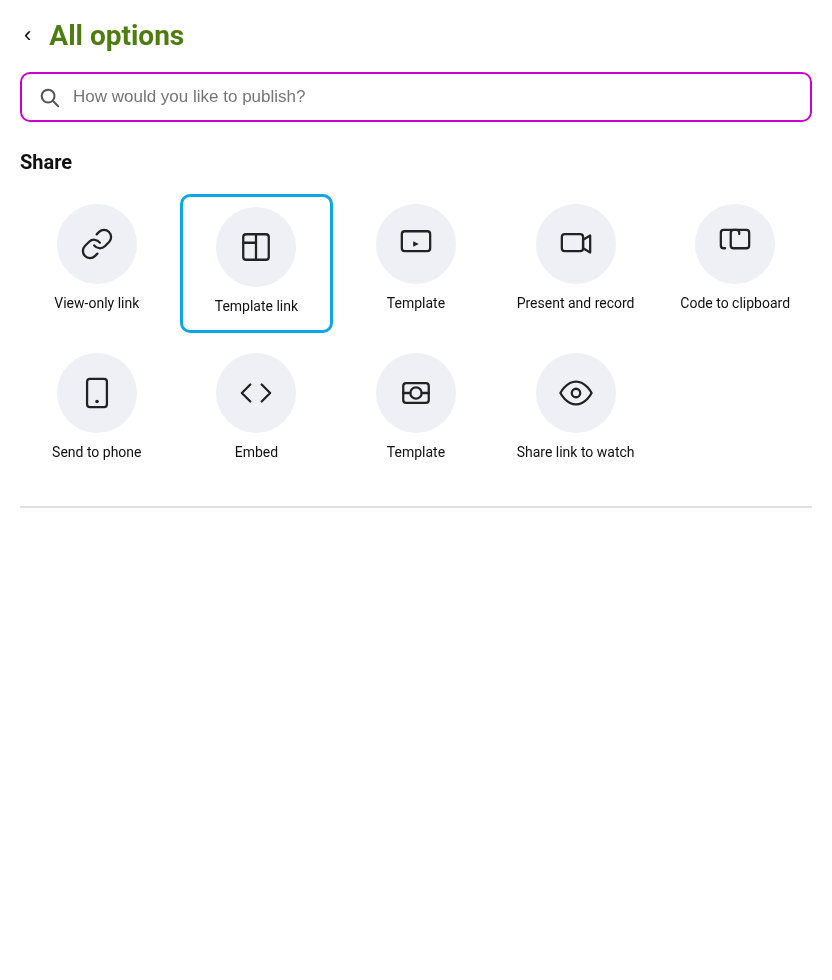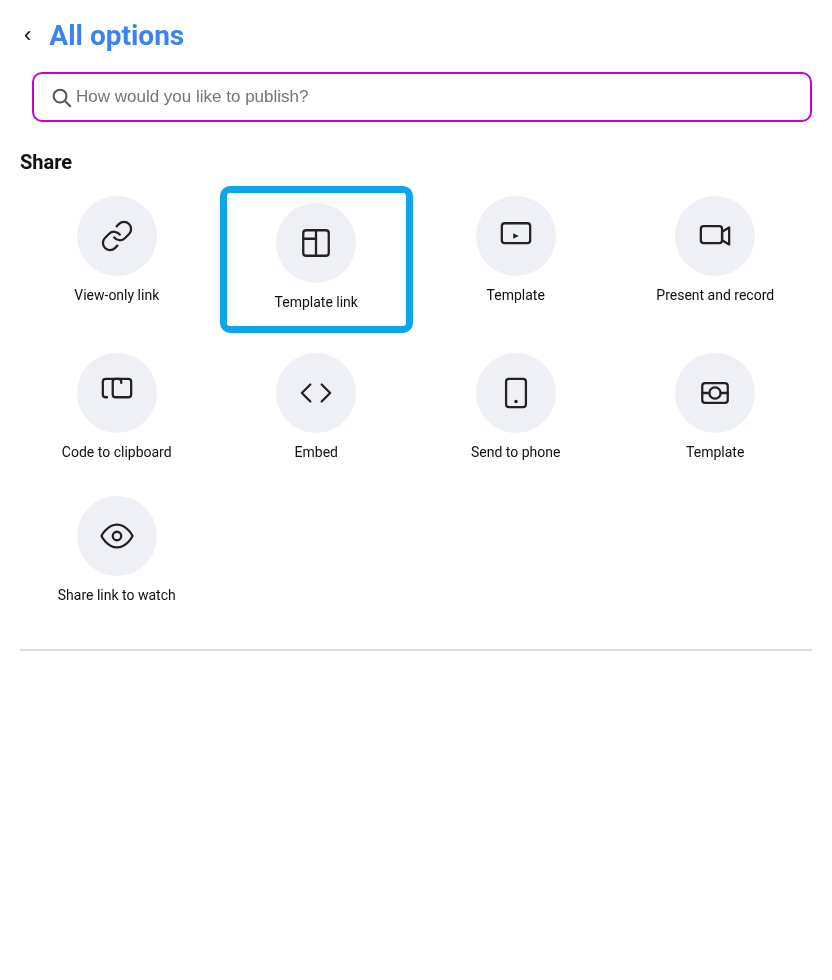--- a/index.html
+++ b/index.html
@@ -36,32 +36,31 @@
 
     .back-icon {
       font-size: 22px;
       font-weight: 300;
       color: #111;
     }
 
     .page-title {
       font-size: 28px;
       font-weight: 700;
-      color: #3b82f6;
+      color: #4d7c0f;
     }
 
     .search-bar {
       display: flex;
       align-items: center;
       border: 2px solid #cc00cc;
       border-radius: 10px;
       padding: 12px 16px;
-      gap: 4px;
+      gap: 13px;
       margin-bottom: 28px;
-      margin-left: 12px;
     }
 
     .search-icon-wrap {
       display: flex;
       align-items: center;
       color: #555;
     }
 
     .search-icon-wrap svg {
       width: 22px;
@@ -74,43 +73,43 @@
       font-size: 17px;
       color: #555;
       width: 100%;
       background: transparent;
     }
 
     .section-title {
       font-size: 20px;
       font-weight: 700;
       color: #111;
-      margin-bottom: 12px;
+      margin-bottom: 20px;
     }
 
     .options-grid {
       display: grid;
-      grid-template-columns: repeat(4, 1fr);
+      grid-template-columns: repeat(5, 1fr);
       gap: 10px 6px;
       margin-bottom: 10px;
     }
 
     .option-item {
       display: flex;
       flex-direction: column;
       align-items: center;
       gap: 10px;
       cursor: pointer;
       padding: 10px 4px 14px 4px;
       border-radius: 8px;
       position: relative;
     }
 
     .option-item.highlighted {
-      border: 7px solid #0ea5e9;
+      border: 3px solid #0ea5e9;
       border-radius: 10px;
     }
 
     .icon-circle {
       width: 80px;
       height: 80px;
       border-radius: 50%;
       background: #eef0f5;
       display: flex;
       align-items: center;
@@ -217,36 +216,36 @@
             <path d="M5 15H4a2 2 0 0 1-2-2V4a2 2 0 0 1 2-2h9a2 2 0 0 1 2 2v1"></path>
           </svg>
         </div>
         <span class="option-label">Code to clipboard</span>
       </div>
 
 
 
       <div class="option-item">
         <div class="icon-circle">
+          <svg viewBox="0 0 24 24">
+            <rect x="5" y="2" width="14" height="20" rx="2" ry="2"></rect>
+            <line x1="12" y1="18" x2="12.01" y2="18" stroke-width="2.5"></line>
+          </svg>
+        </div>
+        <span class="option-label">Send to phone</span>
+      </div>
+
+      <div class="option-item">
+        <div class="icon-circle">
           <svg viewBox="0 0 24 24" fill="none" stroke="#222" stroke-width="1.8" stroke-linecap="round" stroke-linejoin="round">
             <polyline points="16 18 22 12 16 6"></polyline>
             <polyline points="8 6 2 12 8 18"></polyline>
           </svg>
         </div>
         <span class="option-label">Embed</span>
-      </div>
-
-      <div class="option-item">
-        <div class="icon-circle">
-          <svg viewBox="0 0 24 24">
-            <rect x="5" y="2" width="14" height="20" rx="2" ry="2"></rect>
-            <line x1="12" y1="18" x2="12.01" y2="18" stroke-width="2.5"></line>
-          </svg>
-        </div>
-        <span class="option-label">Send to phone</span>
       </div>
 
       <div class="option-item">
         <div class="icon-circle">
           <svg viewBox="0 0 24 24">
             <rect x="3" y="5" width="18" height="14" rx="2"></rect>
             <circle cx="12" cy="12" r="4"></circle>
             <line x1="3" y1="12" x2="8" y2="12"></line>
             <line x1="16" y1="12" x2="21" y2="12"></line>
           </svg>

